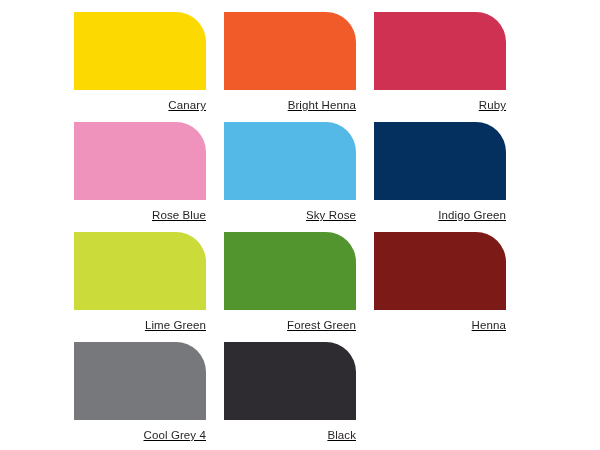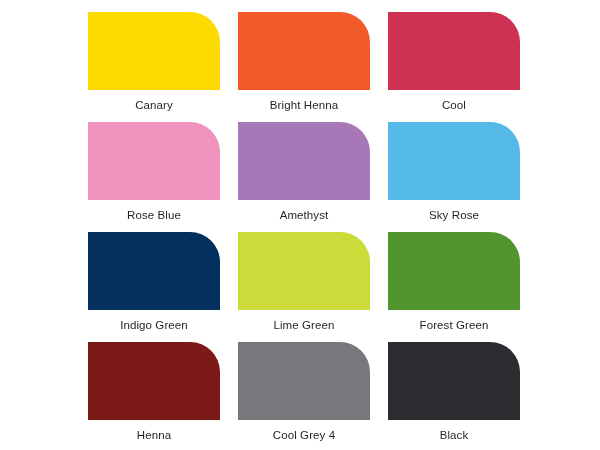--- a/index.html
+++ b/index.html
@@ -21,22 +21,23 @@
     display: grid;
     grid-template-columns: repeat(3, 1fr);
     grid-template-rows: repeat(4, 110px);
     column-gap: 18px;
     row-gap: 0px;
     justify-items: center;
   }
   .swatch-cell {
     display: flex;
     flex-direction: column;
-    align-items: center;
+    align-items: flex-end;
     width: 104px;
+    text-decoration: underline;
   }
   .swatch-chip {
     width: 132px;
     height: 78px;
     border-radius: 0 30px 0 0;
     display: block;
   }
   .swatch-label {
     margin-top: 9px;
     font-size: 11.5px;
@@ -54,29 +55,25 @@
     <div class="swatch-cell">
       <div class="swatch-chip" style="background: rgb(252, 217, 0);"></div>
       <div class="swatch-label" style="color: rgb(35, 31, 32);">Canary</div>
     </div>
     <div class="swatch-cell">
       <div class="swatch-chip" style="background: rgb(241, 90, 41);"></div>
       <div class="swatch-label" style="color: rgb(35, 31, 32);">Bright Henna</div>
     </div>
     <div class="swatch-cell">
       <div class="swatch-chip" style="background: rgb(206, 49, 81);"></div>
-      <div class="swatch-label" style="color: rgb(35, 31, 32);">Cool</div>
+      <div class="swatch-label" style="color: rgb(35, 31, 32);">Ruby</div>
     </div>
     <div class="swatch-cell">
       <div class="swatch-chip" style="background: rgb(239, 147, 189);"></div>
       <div class="swatch-label" style="color: rgb(35, 31, 32);">Rose Blue</div>
-    </div>
-    <div class="swatch-cell">
-      <div class="swatch-chip" style="background: rgb(167, 120, 184);"></div>
-      <div class="swatch-label" style="color: rgb(35, 31, 32);">Amethyst</div>
     </div>
     <div class="swatch-cell">
       <div class="swatch-chip" style="background: rgb(85, 185, 232);"></div>
       <div class="swatch-label" style="color: rgb(35, 31, 32);">Sky Rose</div>
     </div>
     <div class="swatch-cell">
       <div class="swatch-chip" style="background: rgb(3, 48, 94);"></div>
       <div class="swatch-label" style="color: rgb(35, 31, 32);">Indigo Green</div>
     </div>
     <div class="swatch-cell">

